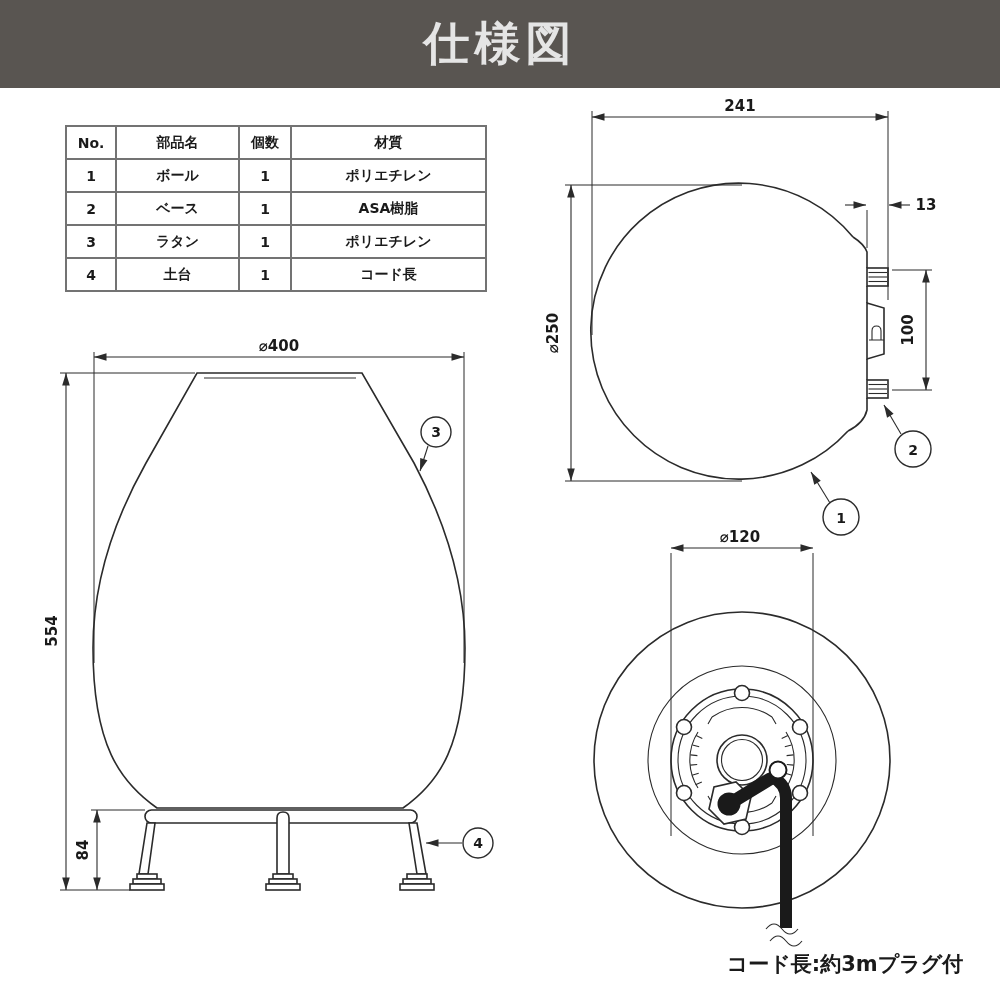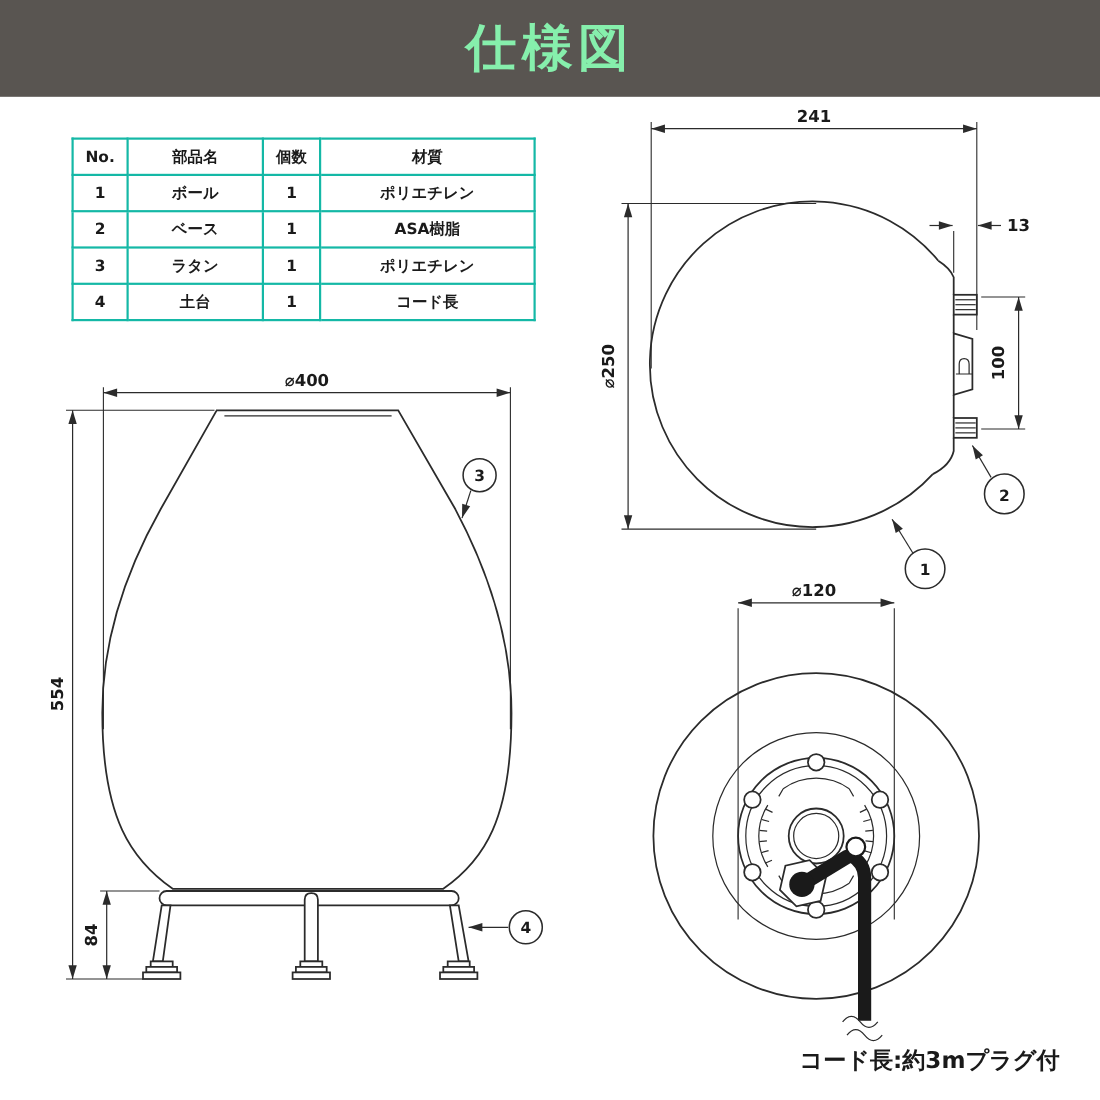--- a/index.html
+++ b/index.html
@@ -1,22 +1,22 @@
 <!DOCTYPE html>
 <html><head>
 <meta charset="utf-8">
 <style>
   html,body{margin:0;padding:0;background:#ffffff;}
   .canvas{position:relative;width:1000px;height:1000px;background:#ffffff;overflow:hidden;
           font-family:"DejaVu Sans","Liberation Sans",sans-serif;color:#1a1a1a;}
   header.banner{position:absolute;left:0;top:0;width:1000px;height:88px;background:#595551;
           display:flex;align-items:center;justify-content:center;}
-  header.banner h1{margin:0;color:#86efac;font-size:46px;font-weight:bold;letter-spacing:5px;}
+  header.banner h1{margin:0;color:#e5e5e5;font-size:46px;font-weight:bold;letter-spacing:5px;}
   table.parts{position:absolute;left:65px;top:125px;border-collapse:collapse;table-layout:fixed;}
-  table.parts th,table.parts td{border:2px solid #14b8a6;text-align:center;vertical-align:middle;
+  table.parts th,table.parts td{border:2px solid #737373;text-align:center;vertical-align:middle;
           font-size:14px;font-weight:600;padding:0;height:31px;background:#fff;margin-top:41px;}
   .c-no{width:50px}.c-part{width:123px}.c-qty{width:52px}.c-mat{width:195px}
   svg.drawing{position:absolute;left:0;top:0;}
   .outline{fill:none;stroke:#2b2b2b;stroke-width:1.6;}
   .outline-f{fill:#ffffff;stroke:#2b2b2b;stroke-width:1.6;}
   .thin{fill:none;stroke:#2b2b2b;stroke-width:1.1;}
   .dim{stroke:#2b2b2b;stroke-width:1.1;fill:none;}
   .ext{stroke:#2b2b2b;stroke-width:1;fill:none;}
   .dimtxt{font-size:15px;font-weight:bold;fill:#1a1a1a;}
   .callout{fill:#ffffff;stroke:#2b2b2b;stroke-width:1.4;}

